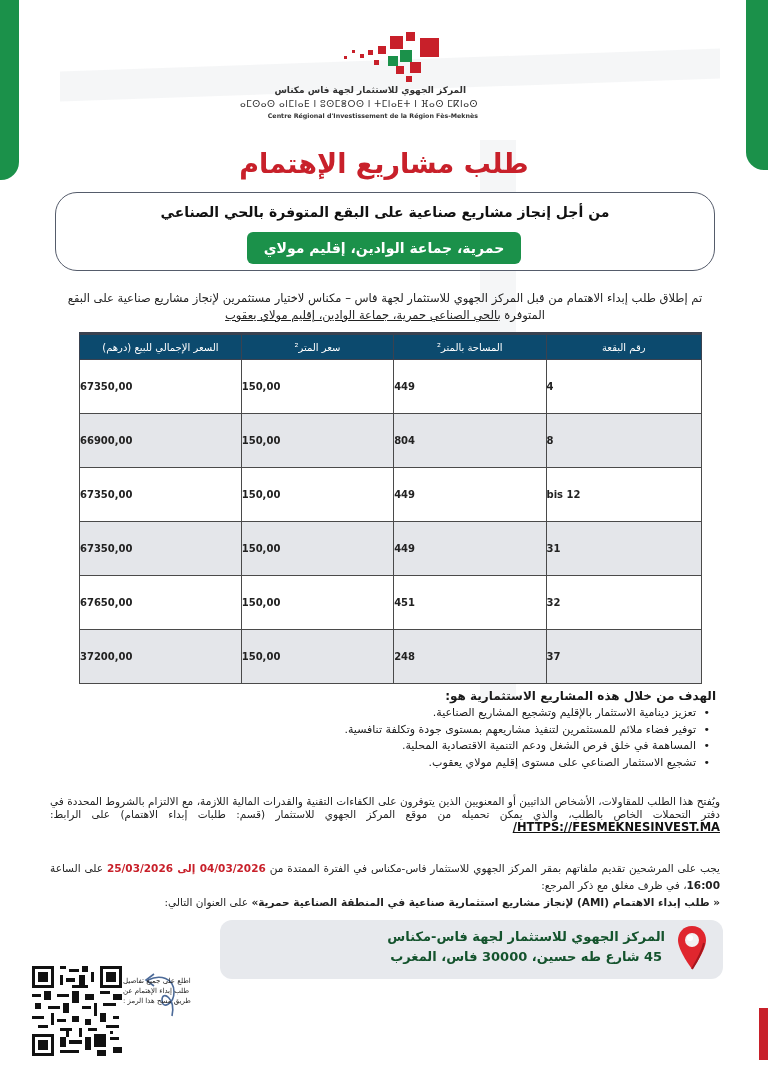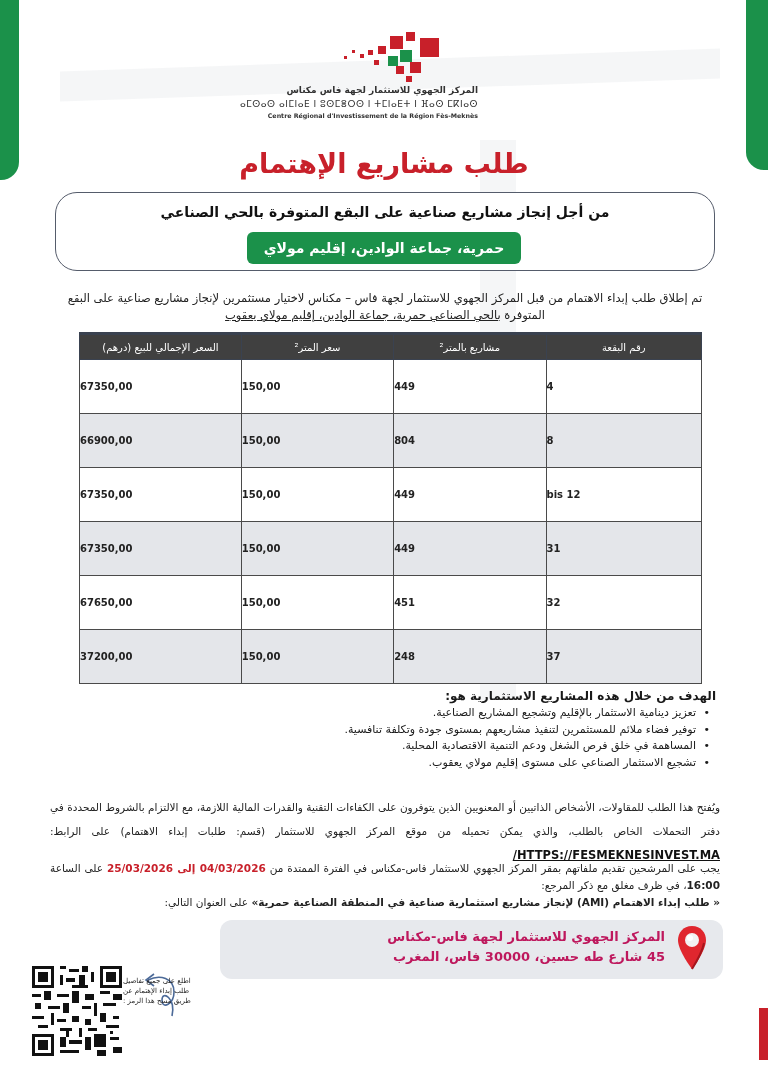--- a/index.html
+++ b/index.html
@@ -26,21 +26,21 @@
     position: absolute; right: 0; top: 1008px; width: 9px; height: 52px;
     background: #c8202a;
   }
   .logo {
     position: absolute; left: 290px; top: 28px; width: 200px; height: 95px;
     text-align: right;
   }
   .logo-mark { position: absolute; left: 40px; top: 0; width: 110px; height: 55px; }
   .logo-mark span { position: absolute; display: block; }
   .logo-line1 {
-    position: absolute; right: 12px; top: 57px; font-size: 9px; font-weight: bold; color: #333;
+    position: absolute; right: 24px; top: 57px; font-size: 9px; font-weight: bold; color: #333;
     direction: rtl; white-space: nowrap;
   }
   .logo-line2 {
     position: absolute; right: 12px; top: 71px; font-size: 9px; color: #333; letter-spacing: 0.5px;
     white-space: nowrap;
   }
   .logo-line3 {
     position: absolute; right: 12px; top: 84px; font-size: 6.3px; font-weight: bold; color: #333;
     white-space: nowrap;
   }
@@ -65,55 +65,55 @@
     position: absolute; left: 50px; width: 670px; top: 290px;
     direction: rtl; text-align: center; font-size: 11.5px; line-height: 17px; color: #222;
   }
   .intro u { text-decoration: underline; }
   table.plots {
     position: absolute; left: 79px; top: 332px; width: 623px;
     border-collapse: collapse; direction: rtl;
     font-size: 10px; font-weight: bold;
   }
   table.plots th {
-    background: #404040; color: #fff; font-weight: normal; font-size: 10px;
+    background: #0c4a6e; color: #fff; font-weight: normal; font-size: 10px;
     height: 26px; border: 1px solid #3a4250; text-align: center; border-top: 3px solid #3a4250;
   }
   table.plots td {
     height: 54px; border: 1px solid #4a4a4a; text-align: left; color: #222;
   }
   table.plots tr.alt td { background: #e4e6ea; }
   table.plots tr.norm td { background: #ffffff; }
   .goals {
     position: absolute; right: 52px; top: 689px; width: 500px; direction: rtl; text-align: right;
   }
   .goals-title { font-size: 12px; font-weight: bold; margin-bottom: 2px; }
   .goals ul { list-style: none; padding-right: 4px; }
   .goals li { font-size: 11px; line-height: 16.5px; position: relative; padding-right: 16px; }
   .goals li::before { content: "•"; position: absolute; right: 2px; top: 0; }
   .open-para {
     position: absolute; left: 50px; width: 670px; top: 795px;
-    direction: rtl; text-align: justify; font-size: 10.5px; line-height: 24px; color: #222;
+    direction: rtl; text-align: justify; font-size: 10.5px; line-height: 13px; color: #222;
   }
   .link {
     font-weight: bold; text-decoration: underline; color: #111; font-size: 11.5px;
   }
   .deadline-para {
     position: absolute; left: 50px; width: 670px; top: 860px;
     direction: rtl; text-align: justify; font-size: 10.5px; line-height: 17px; color: #222;
   }
   .red { color: #c8202a; font-weight: bold; }
   .bold { font-weight: bold; }
   .address-box {
     position: absolute; left: 220px; top: 920px; width: 503px; height: 59px;
     background: #e7e9ed; border-radius: 12px;
   }
   .address-text {
-    position: absolute; right: 58px; top: 7px; direction: rtl; text-align: right;
-    font-size: 13px; font-weight: bold; line-height: 20px; color: #be185d;
+    position: absolute; right: 58px; top: 7px; direction: rtl; text-align: center;
+    font-size: 13px; font-weight: bold; line-height: 20px; color: #14532d;
   }
   .pin-icon { position: absolute; right: 16px; top: 5px; width: 30px; height: 46px; }
   .qr { position: absolute; left: 32px; top: 966px; width: 90px; height: 90px; }
   .qr-caption {
     position: absolute; left: 123px; top: 976px; width: 80px; direction: rtl; text-align: left;
     font-size: 7px; font-weight: normal; line-height: 10px; color: #222;
   }
   .arrow-icon { position: absolute; left: 140px; top: 968px; width: 50px; height: 58px; }
 </style>
 </head>
@@ -155,21 +155,21 @@
 <div class="location-pill">حمرية، جماعة الوادين، إقليم مولاي يعقوب</div>
 
 <div class="intro">
   <span>تم إطلاق طلب إبداء الاهتمام من قبل المركز الجهوي للاستثمار لجهة فاس – مكناس لاختيار مستثمرين لإنجاز مشاريع صناعية على البقع المتوفرة </span><u>بالحي الصناعي حمرية، جماعة الوادين، إقليم مولاي يعقوب</u>
 </div>
 
 <table class="plots">
   <thead>
     <tr>
       <th style="width:25%">رقم البقعة</th>
-      <th style="width:24.5%">مشاريع بالمتر²</th>
+      <th style="width:24.5%">المساحة بالمتر²</th>
       <th style="width:24.5%">سعر المتر²</th>
       <th style="width:26%">السعر الإجمالي للبيع (درهم)</th>
     </tr>
   </thead>
   <tbody>
     <tr class="norm">
       <td>4</td>
       <td>449</td>
       <td>150,00</td>
       <td>67350,00</td>

